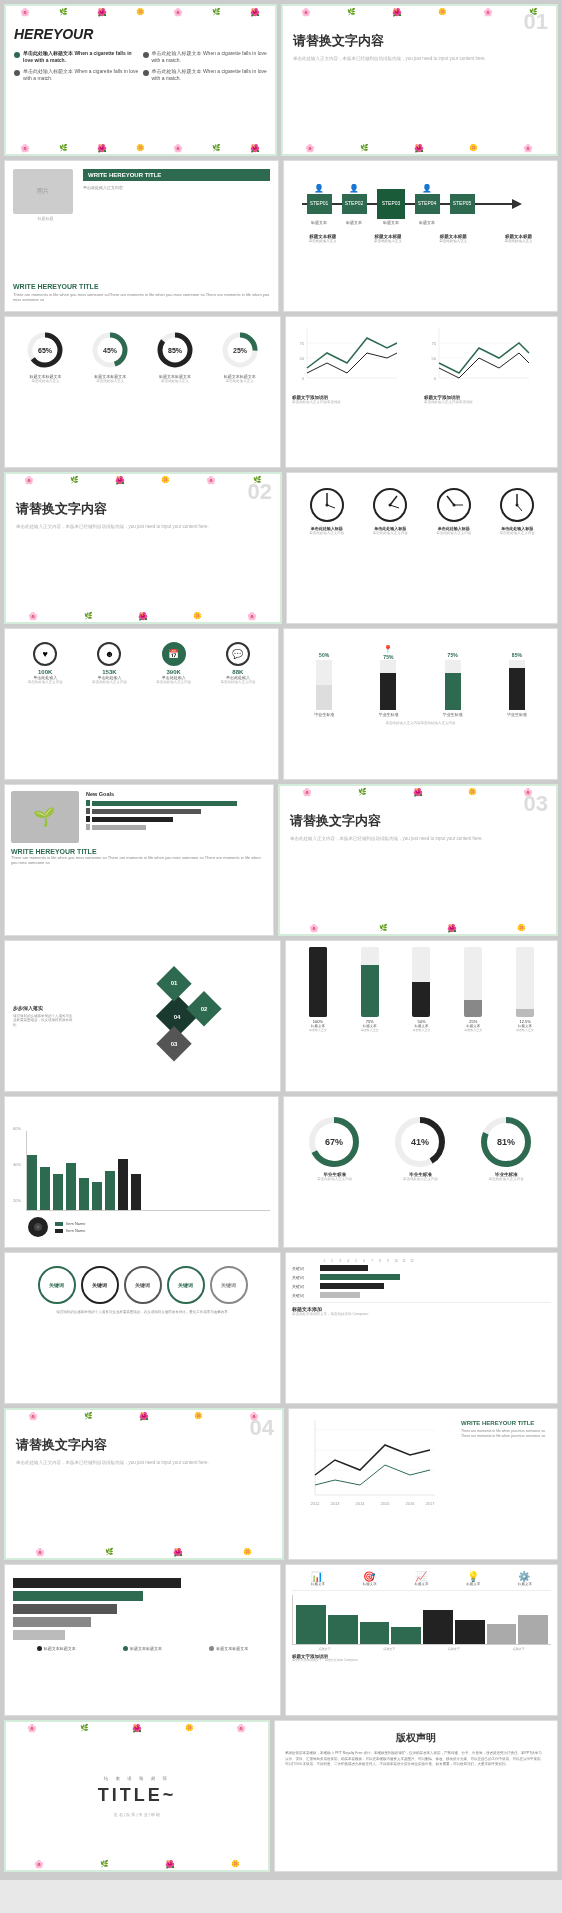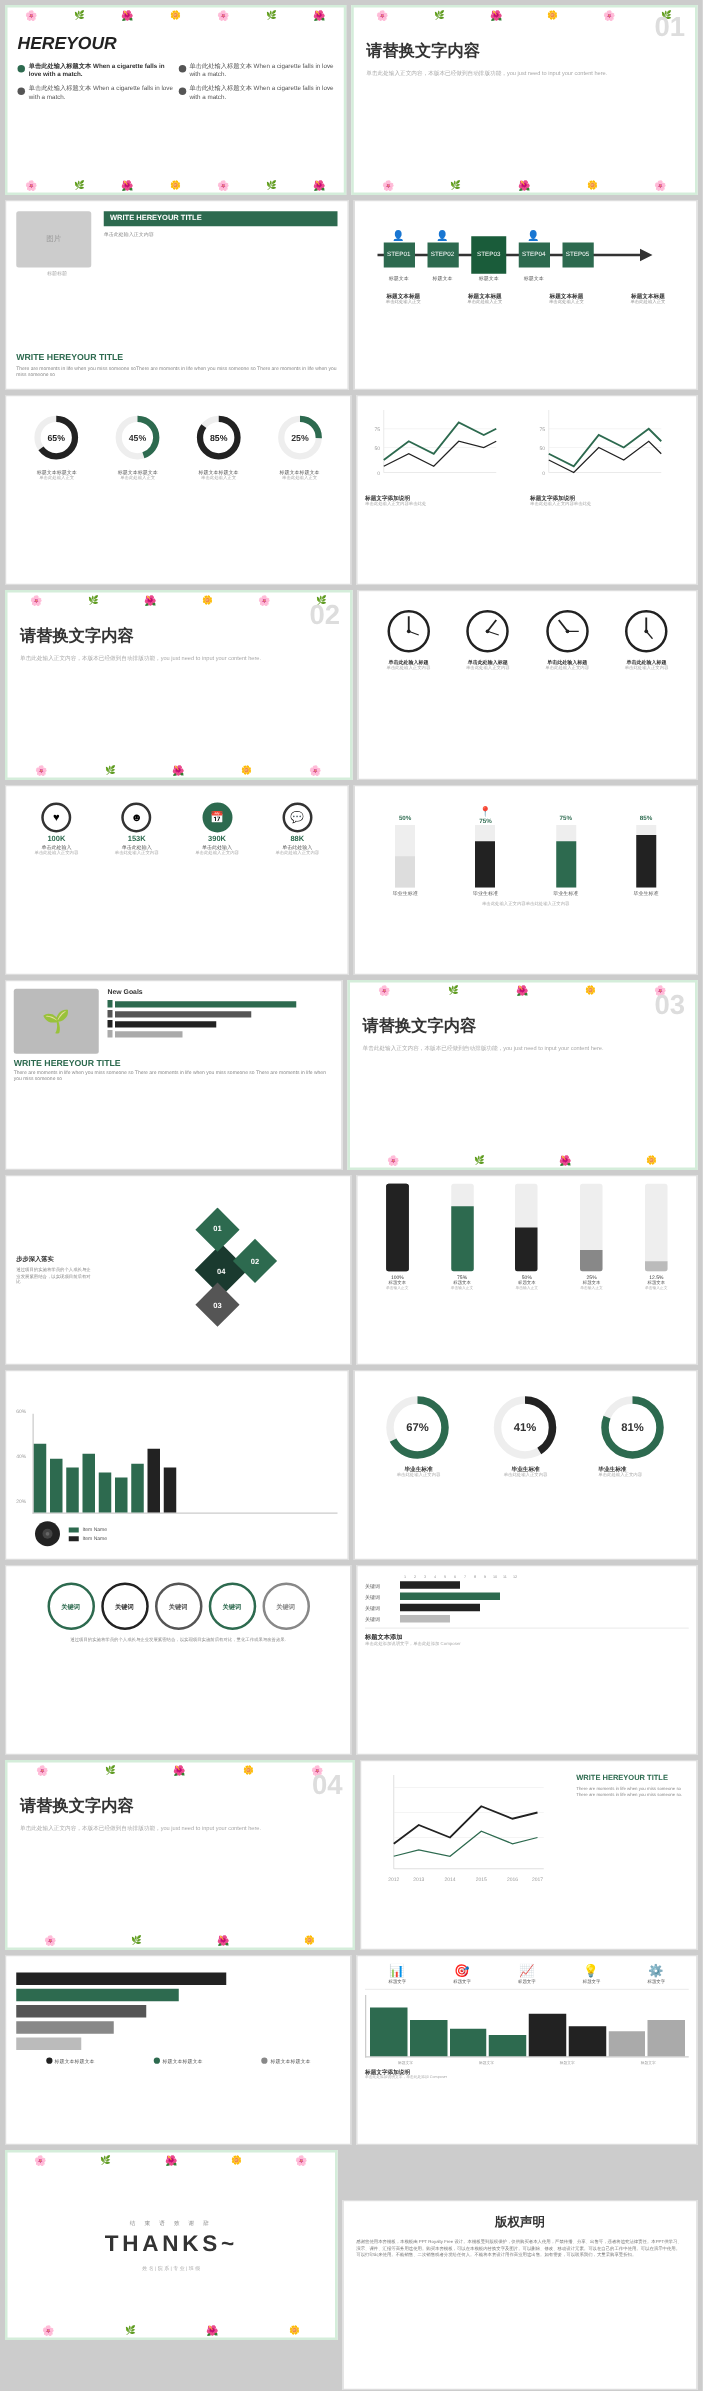--- a/index.html
+++ b/index.html
@@ -648,21 +648,21 @@
         <div style="text-align:center;">
           <svg width="55" height="55">
             <circle cx="27" cy="27" r="22" fill="none" stroke="#eee" stroke-width="6"></circle>
             <circle cx="27" cy="27" r="22" fill="none" stroke="#222" stroke-width="6" stroke-dasharray="57 81" transform="rotate(-90 27 27)"></circle>
             <text x="27" y="30" text-anchor="middle" font-size="9" font-weight="bold" fill="#333">41%</text>
           </svg>
           <div style="font-size:4.5px;font-weight:bold;color:#333;">毕业生标准</div>
           <div style="font-size:3.5px;color:#aaa;width:55px;">单击此处输入正文内容</div>
         </div>
 
-        <div style="">
+        <div style="text-align:center;">
           <svg width="55" height="55">
             <circle cx="27" cy="27" r="22" fill="none" stroke="#eee" stroke-width="6"></circle>
             <circle cx="27" cy="27" r="22" fill="none" stroke="#2d6a4f" stroke-width="6" stroke-dasharray="112 26" transform="rotate(-90 27 27)"></circle>
             <text x="27" y="30" text-anchor="middle" font-size="9" font-weight="bold" fill="#333">81%</text>
           </svg>
           <div style="font-size:4.5px;font-weight:bold;color:#333;">毕业生标准</div>
           <div style="font-size:3.5px;color:#aaa;width:55px;">单击此处输入正文内容</div>
         </div>
       </div>
     </div>
@@ -881,24 +881,24 @@
           <span style="font-size:8px;">🌸</span>
       </div>
       <div style="position:absolute;bottom:0;left:0;right:0;height:12px;overflow:hidden;display:flex;justify-content:space-around;align-items:center;">
         <span style="font-size:8px;">🌸</span>
           <span style="font-size:7px;color:#7bc47b;">🌿</span>
           <span style="font-size:8px;">🌺</span>
           <span style="font-size:7px;color:#f9e07a;">🌼</span>
       </div>
       <div style="display:flex;flex-direction:column;align-items:center;justify-content:center;height:100%;padding:10px;">
         <div style="font-size:4.5px;color:#888;letter-spacing:3px;margin-bottom:4px;">结 束 语 致 谢 辞</div>
-        <div style="font-size:18px;font-weight:bold;color:#333;letter-spacing:3px;">THANKS~</div>
+        <div style="font-size:18px;font-weight:bold;color:#333;letter-spacing:3px;">TITLE~</div>
         <div style="font-size:4px;color:#aaa;margin-top:6px;">姓 名 | 院 系 | 专 业 | 班 级</div>
       </div>
     </div>
 
-    <div class="slide" style="padding:10px;margin-top:40px;">
+    <div class="slide" style="padding:10px;">
       <div style="font-size:10px;font-weight:bold;color:#333;margin-bottom:6px;text-align:center;">版权声明</div>
       <div style="font-size:3.5px;color:#777;line-height:1.6;">感谢您使用本套模板，本模板由 PPT Royalty Free 设计。本模板受到版权保护，仅供购买者本人使用，严禁传播、分享、出售等，违者将追究法律责任。本PPT供学习、演示、课件、汇报等商务用途使用。购买本套模板，可以在本模板内替换文字及图片。可以删除、修改、移动设计元素。可以在自己的工作中使用。可以在演示中使用。可以打印出来使用。不能销售、二次销售或者分发给任何人。不能将本套设计用作商业用途出售。如有需要，可以联系我们，大量采购享受折扣。</div>
     </div>
   </div>
 
 </div>
 
 </body></html>

